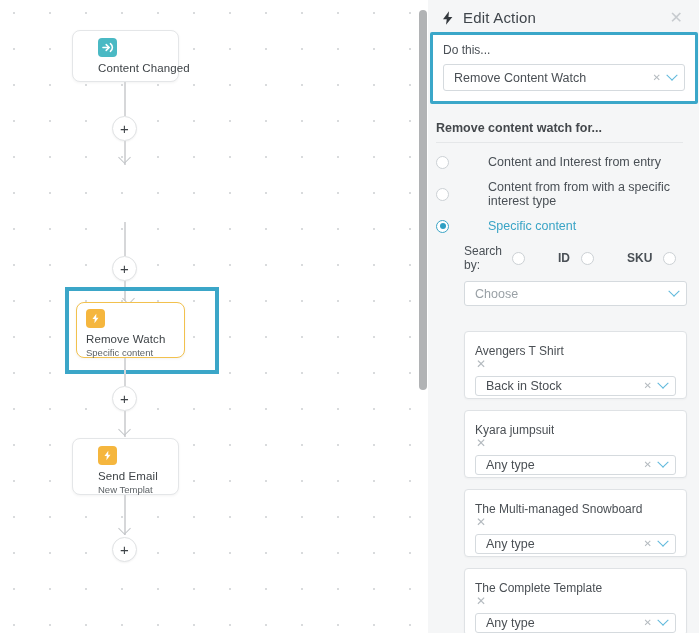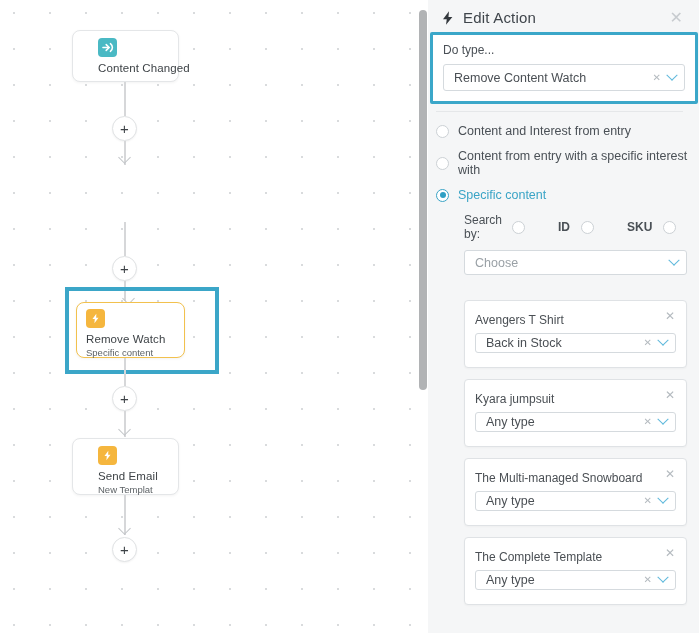--- a/index.html
+++ b/index.html
@@ -66,40 +66,40 @@
   .select .val { font-size:12.5px; color:#4a4f54; flex:1; white-space:nowrap; overflow:hidden; }
   .select .val.placeholder { color:#9aa1a6; }
   .clear { font-size:10px; color:#b4babf; margin:0 7px 0 6px; cursor:pointer; line-height:1; }
   .chev { width:8px; height:8px; border-right:1.5px solid #5fb9dc; border-bottom:1.5px solid #5fb9dc;
     transform:rotate(45deg) translate(-2px,-2px); cursor:pointer; flex-shrink:0; }
 
   .sheading { margin:17px 12px 0 8px; font-size:12.5px; font-weight:bold; color:#44484c; }
   .divider { margin:7px 16px 0 8px; height:1px; background:#e5e7e9; }
 
   .opts { margin:12px 8px 0 8px; }
-  .opt { display:flex; align-items:center; margin-bottom:11px; cursor:pointer; }
+  .opt { display:flex; align-items:center; margin-bottom:11px; cursor:pointer;gap:30px; }
   .radio { width:13px; height:13px; border-radius:50%; border:1px solid #ccd1d5; background:#fff; margin-right:9px; flex-shrink:0; position:relative; }
   .opt.sel .radio { border-color:#3aa4c6; }
   .opt.sel .radio::after { content:""; position:absolute; left:2.5px; top:2.5px; width:6px; height:6px; border-radius:50%; background:#2e9fc4; }
   .opt .olabel { font-size:12.5px; color:#4a5056; }
   .opt.sel .olabel { color:#3aa4c6; }
 
   .searchby { display:flex; align-items:center; margin:2px 0 0 36px; }
   .searchby .slabel { font-size:12px; color:#4a5056; margin-right:10px; }
   .sopt { display:flex; align-items:center; margin-right:11px; cursor:pointer; }
   .sopt .radio { margin-right:5px; }
   .sopt .olabel { font-size:12px; font-weight:bold; color:#4a5056;padding-left:28px; }
   .sopt.sel .olabel { color:#3aa4c6; font-weight:normal; }
 
   .choose { margin:9px 12px 0 36px; height:25px; }
 
   .cards { margin-top:25px; }
   .card { margin:0 12px 11px 36px; background:#fff; border:1px solid #dfe2e5; border-radius:4px;
     padding:9px 10px 10px 10px; height:68px; box-shadow:0 1px 2px rgba(0,0,0,.03); }
-  .card-top { display:flex; align-items:flex-start; margin-bottom:6px; }
+  .card-top { display:flex; align-items:flex-start; margin-bottom:6px;flex-direction:column; }
   .card-name { font-size:12px; color:#4a4f54; margin-top:3px; flex:1; white-space:nowrap; overflow:hidden; }
   .card-x { font-size:12px; color:#b4babf; cursor:pointer; line-height:1; padding:0 1px; }
   .card .select { height:20px; }
 </style>
 </head>
 <body>
 
 <div class="app">
 
   <div class="canvas">
@@ -164,38 +164,39 @@
 
     <div class="phead">
       <svg width="15" height="16" viewBox="0 0 20 20">
           <path d="M12 1 L4 11.5 h5 L8 19 L16.5 8.5 h-5.2 Z" fill="#33383d"></path>
         </svg>
       <span class="ptitle">Edit Action</span>
       <span class="pclose">✕</span>
     </div>
 
     <div class="doThis">
-      <div class="lbl">Do type...</div>
+      <div class="lbl">Do this...</div>
       <div class="select">
         <span class="val">Remove Content Watch</span>
         <span class="clear">✕</span>
         <span class="chev"></span>
       </div>
     </div>
 
+    <div class="sheading">Remove content watch for...</div>
     <div class="divider"></div>
 
     <div class="opts">
       <div class="opt">
         <span class="radio"></span>
         <span class="olabel">Content and Interest from entry</span>
       </div>
       <div class="opt">
         <span class="radio"></span>
-        <span class="olabel">Content from entry with a specific interest with</span>
+        <span class="olabel">Content from from with a specific interest type</span>
       </div>
       <div class="opt sel">
         <span class="radio"></span>
         <span class="olabel">Specific content</span>
       </div>
     </div>
 
     <div class="searchby">
       <span class="slabel">Search by:</span>
       <span class="sopt">

